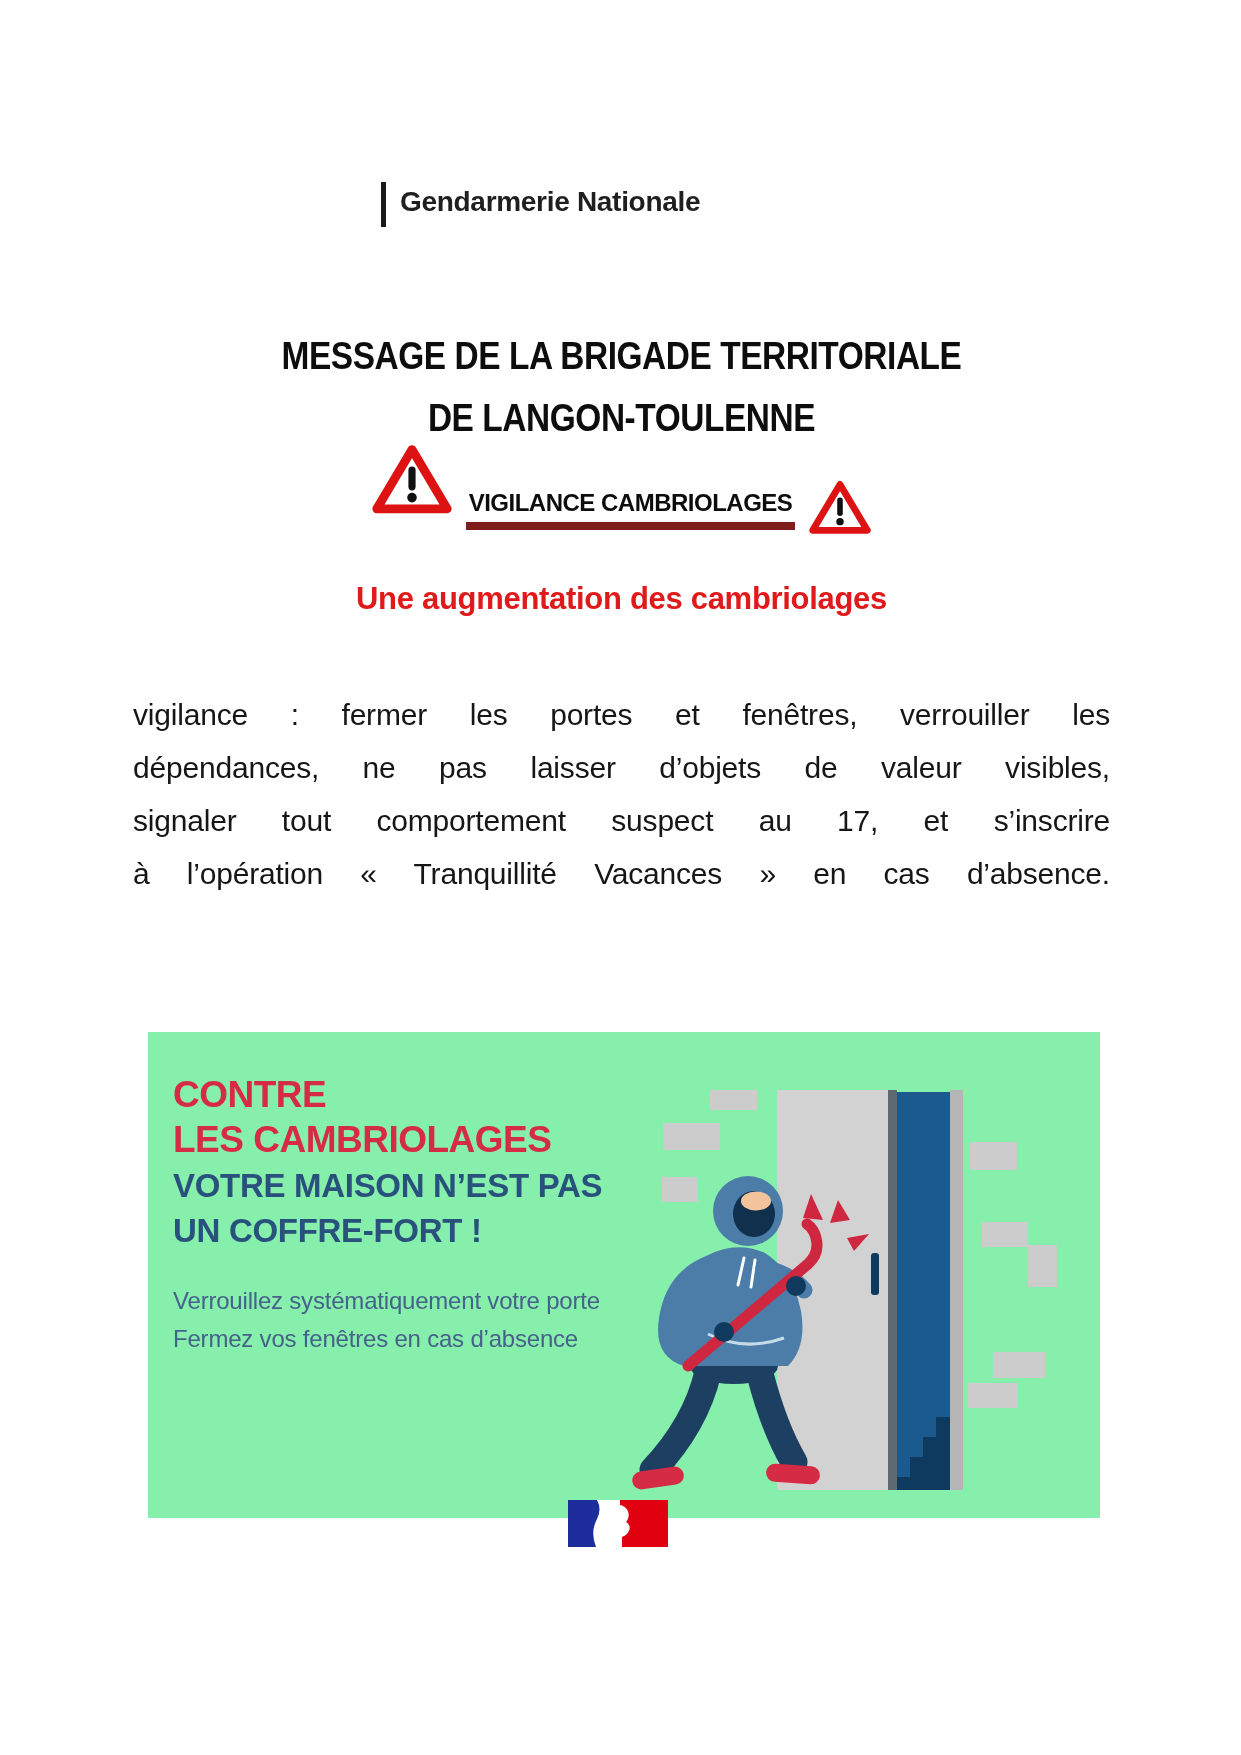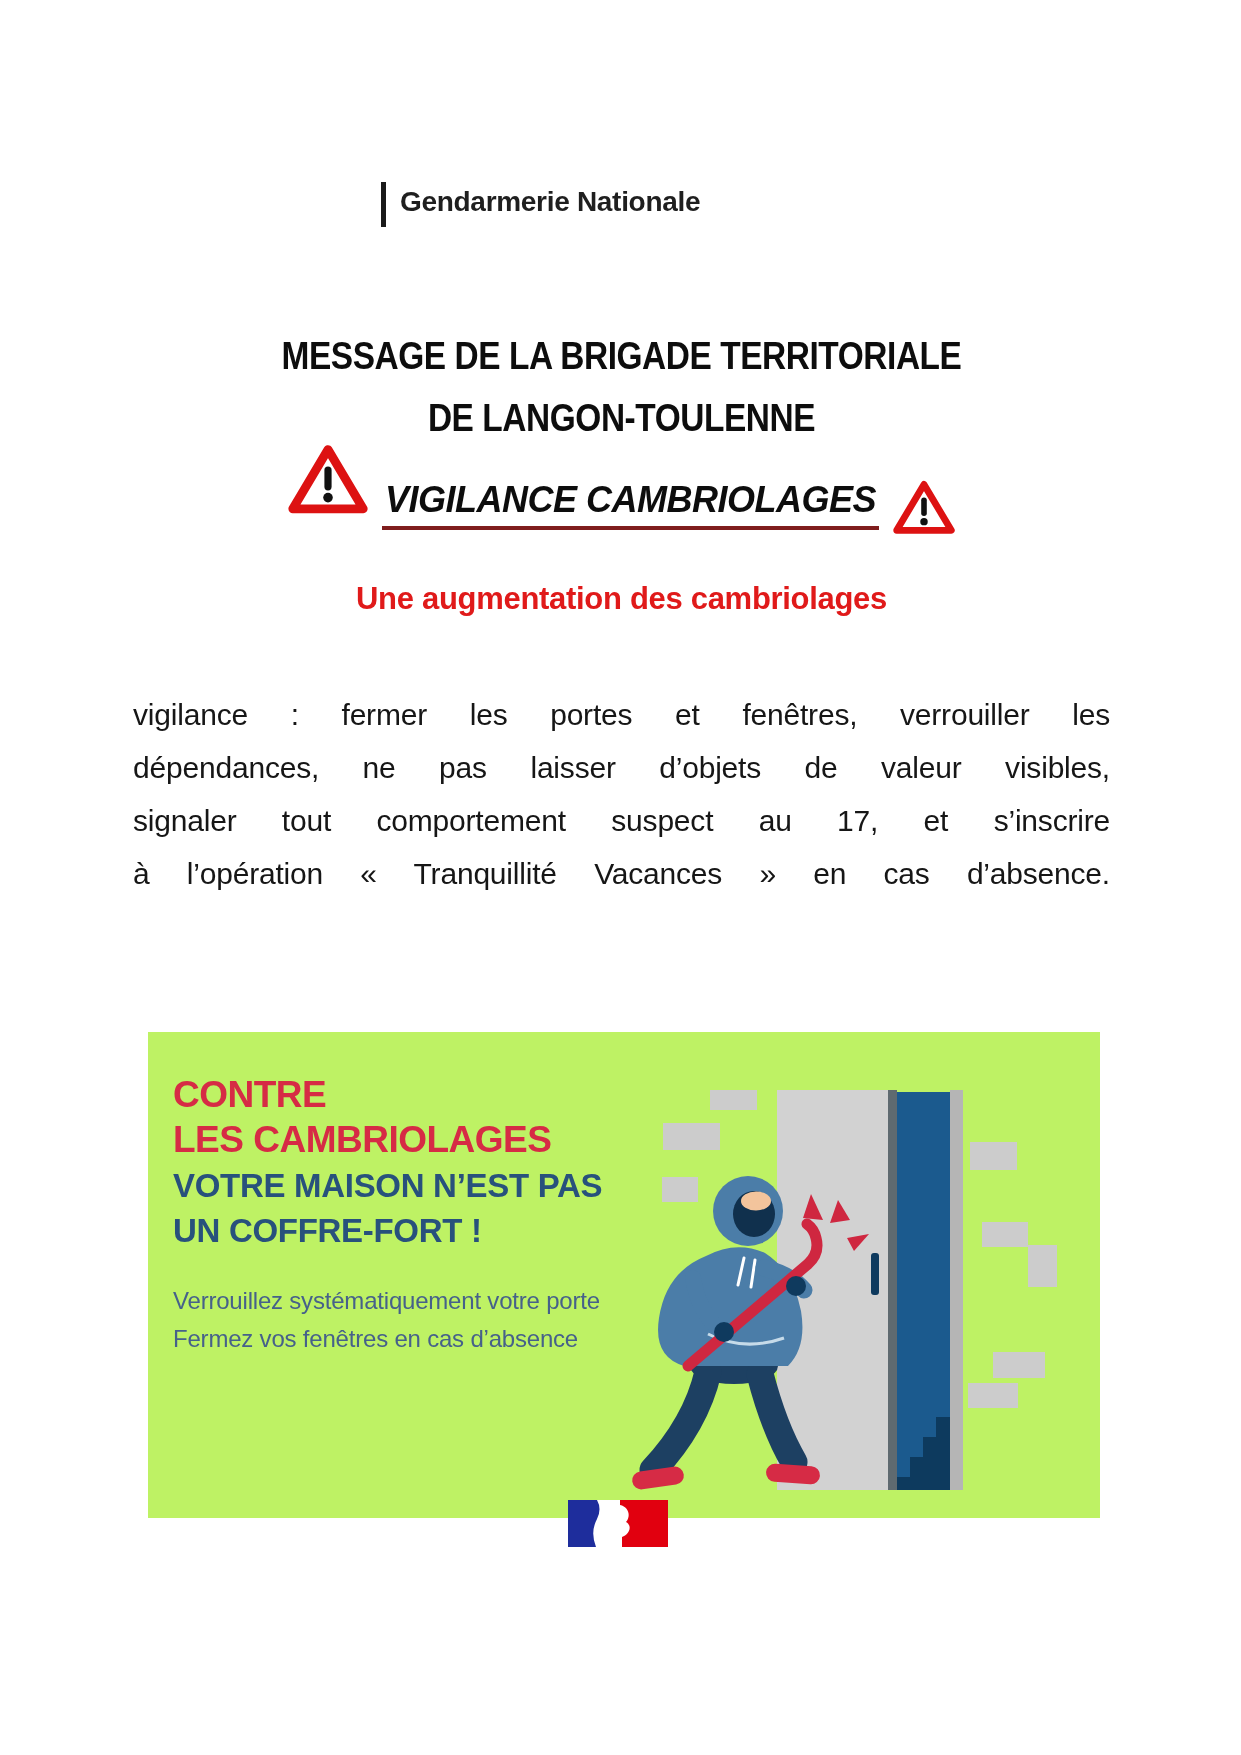--- a/index.html
+++ b/index.html
@@ -16,34 +16,34 @@
   .org-label{position:absolute;left:400px;top:186px;font-weight:bold;font-size:28px;
              color:#1f1f1f;letter-spacing:-0.3px;}
 
   
   .col{position:absolute;left:133px;width:977px;}
   .title-line{text-align:center;font-weight:bold;font-size:38px;color:#0d0d0d;
               transform:scaleX(.88);letter-spacing:-0.5px;}
   .t1{top:335px;} .t2{top:397px;}
 
   .vigilance-row{top:444px;display:flex;justify-content:center;align-items:flex-end;}
-  .vigilance-text{font-weight:bold;font-size:36px;color:#0d0d0d;letter-spacing:-0.5px;
-                  border-bottom:4px solid #7f1d1d;padding:0 3px 5px 3px;margin:0 14px;font-style:italic;}
+  .vigilance-text{font-weight:bold;font-size:24px;color:#0d0d0d;letter-spacing:-0.5px;
+                  border-bottom:8px solid #7f1d1d;padding:0 3px 5px 3px;margin:0 14px;}
   .tri-left{margin-bottom:14px;} .tri-right{margin-bottom:-6px;}
 
   .warn-line{text-align:center;font-weight:bold;font-size:31px;color:#e01a1a;letter-spacing:-0.3px;}
   .w1{top:565px;margin-top:16px;} .w2{top:616px;}
 
   
   .body-par{top:688px;}
   .body-line{height:53px;line-height:53px;font-size:30px;color:#161616;
              text-align:justify;text-align-last:justify;letter-spacing:-0.2px;}
 
   
-  .poster{position:absolute;left:148px;top:1032px;width:952px;height:486px;background:#bef264;}
+  .poster{position:absolute;left:148px;top:1032px;width:952px;height:486px;background:#86efac;}
   .poster-svg{position:absolute;left:0;top:0;width:952px;height:486px;}
   .p-red{position:absolute;left:25px;font-weight:bold;font-size:37px;color:#d62b45;letter-spacing:-0.5px;}
   .pr1{top:42px;} .pr2{top:87px;}
   .p-blue{position:absolute;left:25px;font-weight:bold;font-size:33px;color:#28517c;letter-spacing:-0.3px;}
   .pb1{top:135px;} .pb2{top:180px;}
   .p-tip{position:absolute;left:25px;font-size:24px;color:#46618a;letter-spacing:-0.2px;}
   .pt1{top:255px;} .pt2{top:293px;}
   .poster-flag{position:absolute;left:420px;top:468px;width:100px;height:47px;}
 </style>
 </head>

